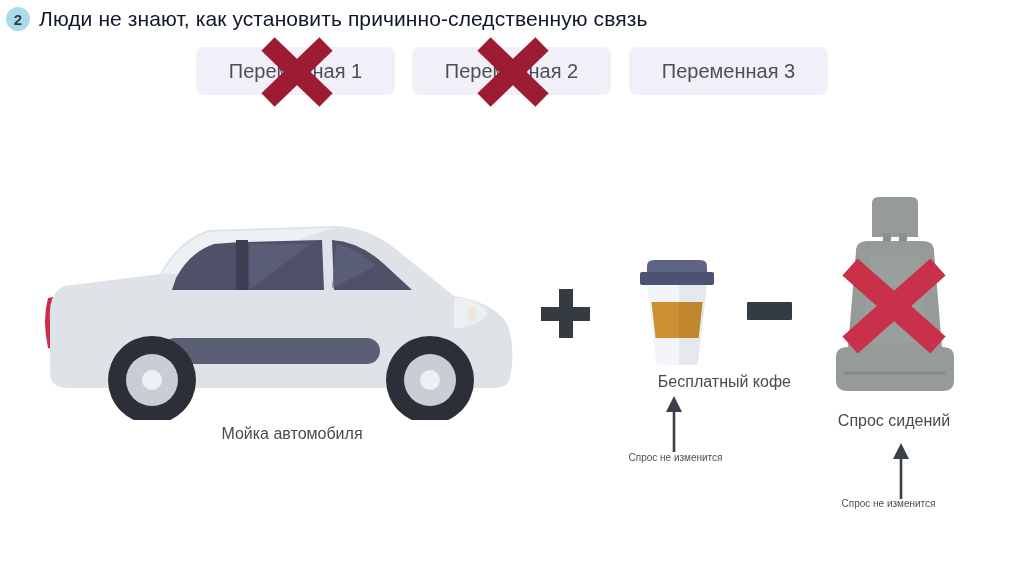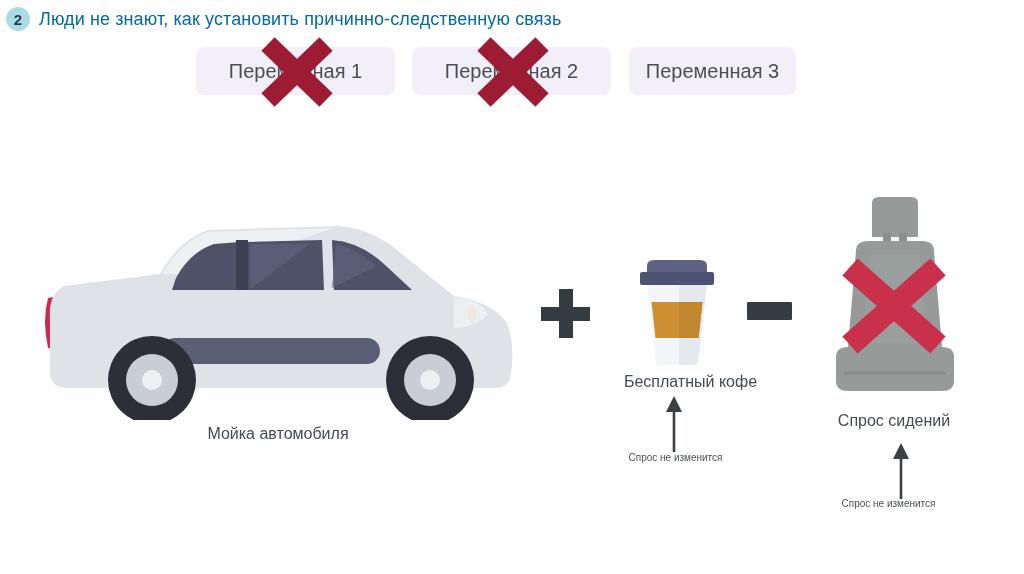--- a/index.html
+++ b/index.html
@@ -40,22 +40,22 @@
     color: #2e3b44;
     font-size: 15px;
     font-weight: bold;
     display: flex;
     align-items: center;
     justify-content: center;
     flex: 0 0 auto;
     margin-right: 9px;
   }
   #header-title {
-    font-size: 18px;
-    color: #0369a1;
+    font-size: 21px;
+    color: #0f172a;
     letter-spacing: 0.1px;
     white-space: nowrap;
   }
 
   
   .pill {
     position: absolute;
     height: 48px;
     border-radius: 8px;
     background: #f3eff8;
@@ -64,21 +64,21 @@
     justify-content: center;
     box-sizing: border-box;
   }
   .pill-label {
     font-size: 20px;
     color: #4a4f55;
     white-space: nowrap;
   }
   #pill-1 { left: 196px; top: 47px; width: 199px; }
   #pill-2 { left: 412px; top: 47px; width: 199px; }
-  #pill-3 { left: 629px; top: 47px; width: 167px; }
+  #pill-3 { left: 629px; top: 47px; width: 199px; }
 
   
   .cross-overlay {
     position: absolute;
     width: 80px;
     height: 72px;
     pointer-events: none;
   }
   #cross-1 { left: 257px; top: 36px; }
   #cross-2 { left: 473px; top: 36px; }
@@ -119,22 +119,22 @@
   
   .arrow-up {
     position: absolute;
     width: 22px;
     height: 56px;
   }
   #arrow-coffee  { left: 663px; top: 396px; }
   #arrow-seat    { left: 890px; top: 443px; }
 
   
-  #caption-car      { left: 187px; top: 425px; width: 182px; }
-  #caption-coffee   { left: 603px; top: 373px; width: 175px; }
+  #caption-car      { left: 201px; top: 425px; width: 182px; }
+  #caption-coffee   { left: 616px; top: 373px; width: 175px; text-align: right; }
   #caption-seat     { left: 815px; top: 412px; width: 158px; }
   #subcaption-coffee{ left: 597px; top: 452px; width: 157px; }
   #subcaption-seat  { left: 810px; top: 498px; width: 157px; }
 
   svg { display: block; }
 </style>
 </head>
 <body>
 
 <div id="slide">

